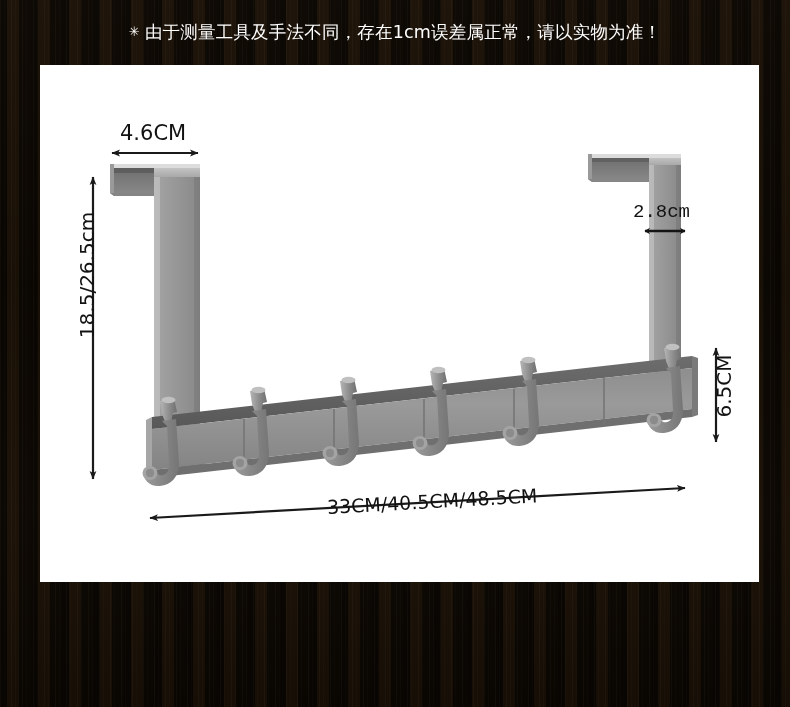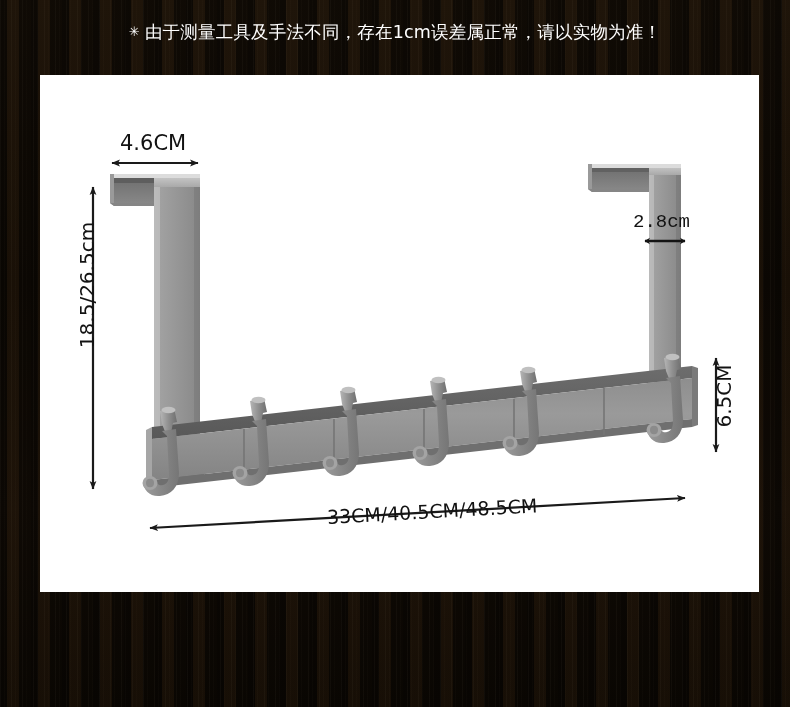--- a/index.html
+++ b/index.html
@@ -59,21 +59,21 @@
     font-size: 13px;
     vertical-align: 2px;
     margin-right: 5px;
     color: #ffffff;
   }
 
   
   .panel {
     position: absolute;
     left: 40px;
-    top: 75px;
+    top: 65px;
     width: 719px;
     height: 517px;
     background: #ffffff;
   }
 
   .stage {
     position: absolute;
     left: 0; top: 0;
     width: 719px;
     height: 517px;

